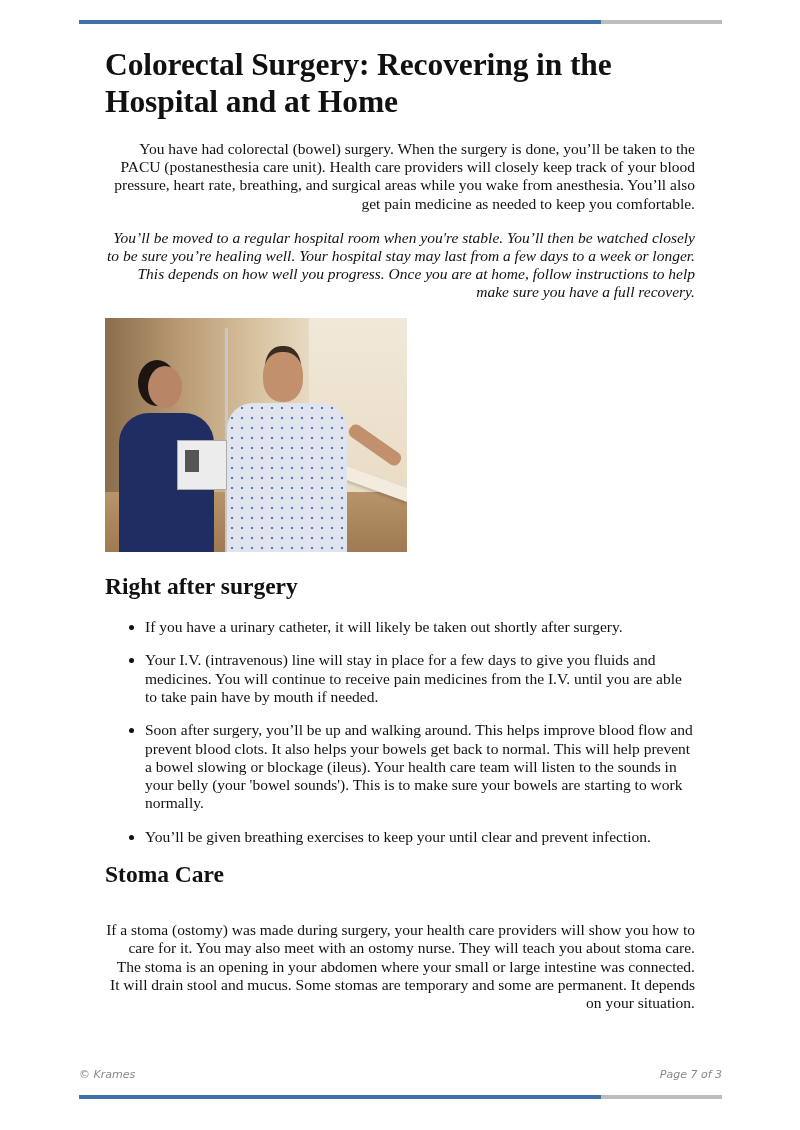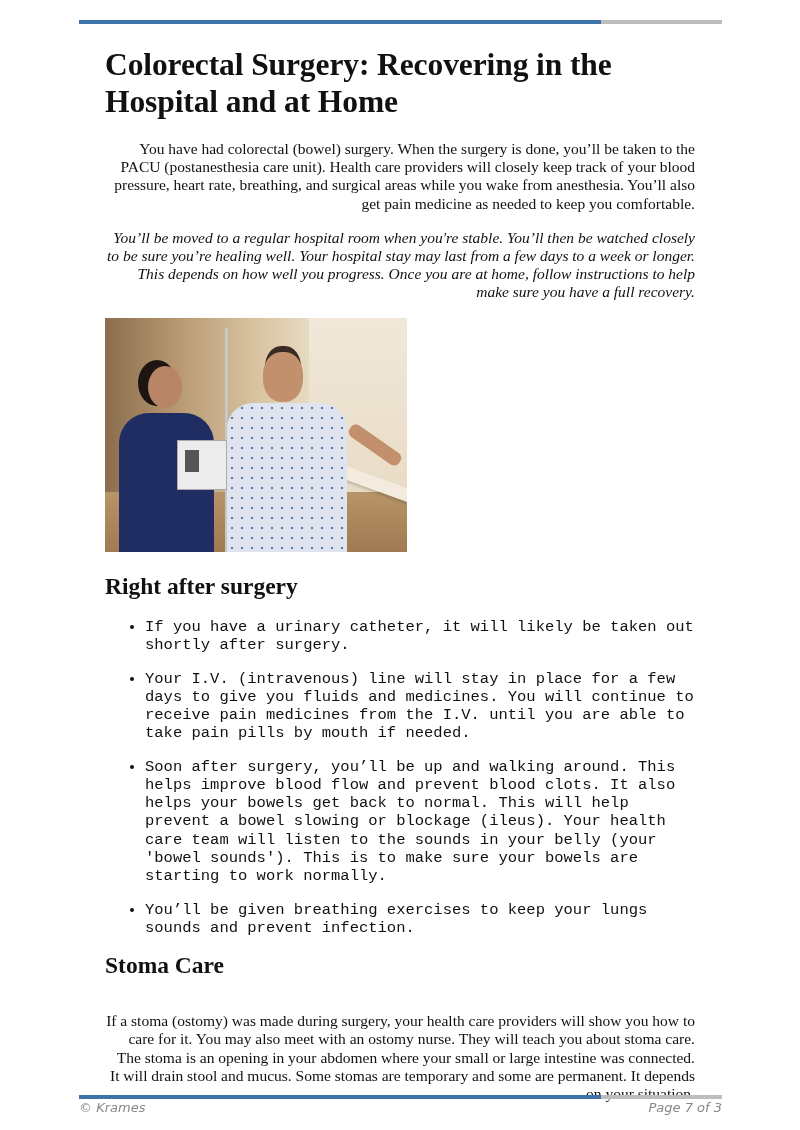--- a/index.html
+++ b/index.html
@@ -3,22 +3,22 @@
 <meta charset="utf-8">
 <style>
   html, body { margin: 0; padding: 0; background: #ffffff; }
   body { width: 800px; height: 1130px; position: relative; overflow: hidden;
          font-family: "Liberation Serif", "DejaVu Serif", serif; color: #111; }
   .bar { position: absolute; left: 79px; width: 643px; height: 4px; display: flex; }
   .bar .blue { background: #3d73a8; width: 522px; height: 100%; }
   .bar .gray { background: #bdbdbd; flex: 1; height: 100%; }
   .top-bar { top: 20px; }
   .bottom-bar { top: 1095px; }
-  .footer { position: absolute; top: 1100px; left: 79px; width: 643px; display: flex; justify-content: space-between;
-            font-family: "DejaVu Sans", sans-serif; font-style: italic; font-size: 13px; color: #888; }
+  .footer { position: absolute; top: 1068px; left: 79px; width: 643px; display: flex; justify-content: space-between;
+            font-family: "DejaVu Sans", sans-serif; font-style: italic; font-size: 11px; color: #888; }
   .content { position: absolute; left: 105px; top: 46px; width: 590px; }
   h1 { font-size: 31.5px; line-height: 37px; font-weight: bold; margin: 0 0 20px 0; letter-spacing: -0.1px; }
   h2 { font-size: 23.5px; line-height: 28px; font-weight: bold; margin: 0; }
   p { font-size: 15.5px; line-height: 18.2px; margin: 0; text-align: right; }
   .p1 { margin-bottom: 16px; }
   .p2 { margin-bottom: 16px; font-style: italic; }
   .photo { width: 302px; height: 234px; margin-bottom: 20px; position: relative; overflow: hidden;
            background: linear-gradient(90deg, #8a6d4c 0%, #b99a74 25%, #d8c3a0 50%, #e9ddc7 70%, #efe6d6 100%); }
   .photo .wall { position: absolute; right: 0; top: 0; width: 98px; height: 100%; background: linear-gradient(180deg,#f1e8d9,#e6d8c0); }
   .photo .rail { position: absolute; right: 0; top: 150px; width: 110px; height: 14px; background: #f3ebdd; transform: skewY(20deg); box-shadow: 0 2px 3px rgba(0,0,0,0.2); }
@@ -27,21 +27,21 @@
   .photo .nurse-head { position: absolute; left: 43px; top: 48px; width: 34px; height: 42px; background: #b88566; border-radius: 50%; box-shadow: -8px -4px 0 2px #1c1512; }
   .photo .patient { position: absolute; left: 122px; top: 85px; width: 120px; height: 149px; background: #dfe4ee;
            background-image: radial-gradient(#5d79b8 1.2px, transparent 1.6px); background-size: 10px 10px; border-radius: 26px 26px 0 0; }
   .photo .patient-head { position: absolute; left: 158px; top: 34px; width: 40px; height: 50px; background: #c2906c; border-radius: 45%; box-shadow: 0 -8px 0 -2px #3a2c22; }
   .photo .pole { position: absolute; left: 120px; top: 10px; width: 3px; height: 224px; background: #c8c8c8; }
   .photo .pump { position: absolute; left: 72px; top: 122px; width: 48px; height: 48px; background: #ececec; border: 1px solid #aaa; }
   .photo .pump-screen { position: absolute; left: 80px; top: 132px; width: 14px; height: 22px; background: #555; }
   .photo .arm { position: absolute; left: 240px; top: 120px; width: 60px; height: 14px; background: #c2906c; transform: rotate(35deg); border-radius: 6px; }
   .h2a { margin-bottom: 18px; }
   ul { margin: 0 0 14px 0; padding-left: 40px; }
-  li { font-size: 15.5px; line-height: 18.2px; margin-bottom: 15.5px; font-family: Liberation Mono, monospace; }
+  li { font-size: 15.5px; line-height: 18.2px; margin-bottom: 15.5px; }
   li:last-child { margin-bottom: 0; }
   .h2b { margin-bottom: 33px; }
   .p3 { margin-bottom: 18px; }
 </style>
 </head>
 <body>
 
 <div class="bar top-bar">
   <div class="blue"></div>
   <div class="gray"></div>
@@ -62,23 +62,23 @@
     <div class="pump"></div>
     <div class="pump-screen"></div>
     <div class="patient"></div>
     <div class="patient-head"></div>
     <div class="arm"></div>
   </div>
 
   <h2 class="h2a">Right after surgery</h2>
   <ul>
     <li>If you have a urinary catheter, it will likely be taken out shortly after surgery.</li>
-    <li>Your I.V. (intravenous) line will stay in place for a few days to give you fluids and medicines. You will continue to receive pain medicines from the I.V. until you are able to take pain pills by mouth if needed.</li>
+    <li>Your I.V. (intravenous) line will stay in place for a few days to give you fluids and medicines. You will continue to receive pain medicines from the I.V. until you are able to take pain have by mouth if needed.</li>
     <li>Soon after surgery, you’ll be up and walking around. This helps improve blood flow and prevent blood clots. It also helps your bowels get back to normal. This will help prevent a bowel slowing or blockage (ileus). Your health care team will listen to the sounds in your belly (your 'bowel sounds'). This is to make sure your bowels are starting to work normally.</li>
-    <li>You’ll be given breathing exercises to keep your lungs sounds and prevent infection.</li>
+    <li>You’ll be given breathing exercises to keep your until clear and prevent infection.</li>
   </ul>
 
   <h2 class="h2b">Stoma Care</h2>
   <p class="p3">If a stoma (ostomy) was made during surgery, your health care providers will show you how to care for it. You may also meet with an ostomy nurse. They will teach you about stoma care. The stoma is an opening in your abdomen where your small or large intestine was connected. It will drain stool and mucus. Some stomas are temporary and some are permanent. It depends on your situation.</p>
 
 </div>
 
 <div class="bar bottom-bar">
   <div class="blue"></div>
   <div class="gray"></div>

